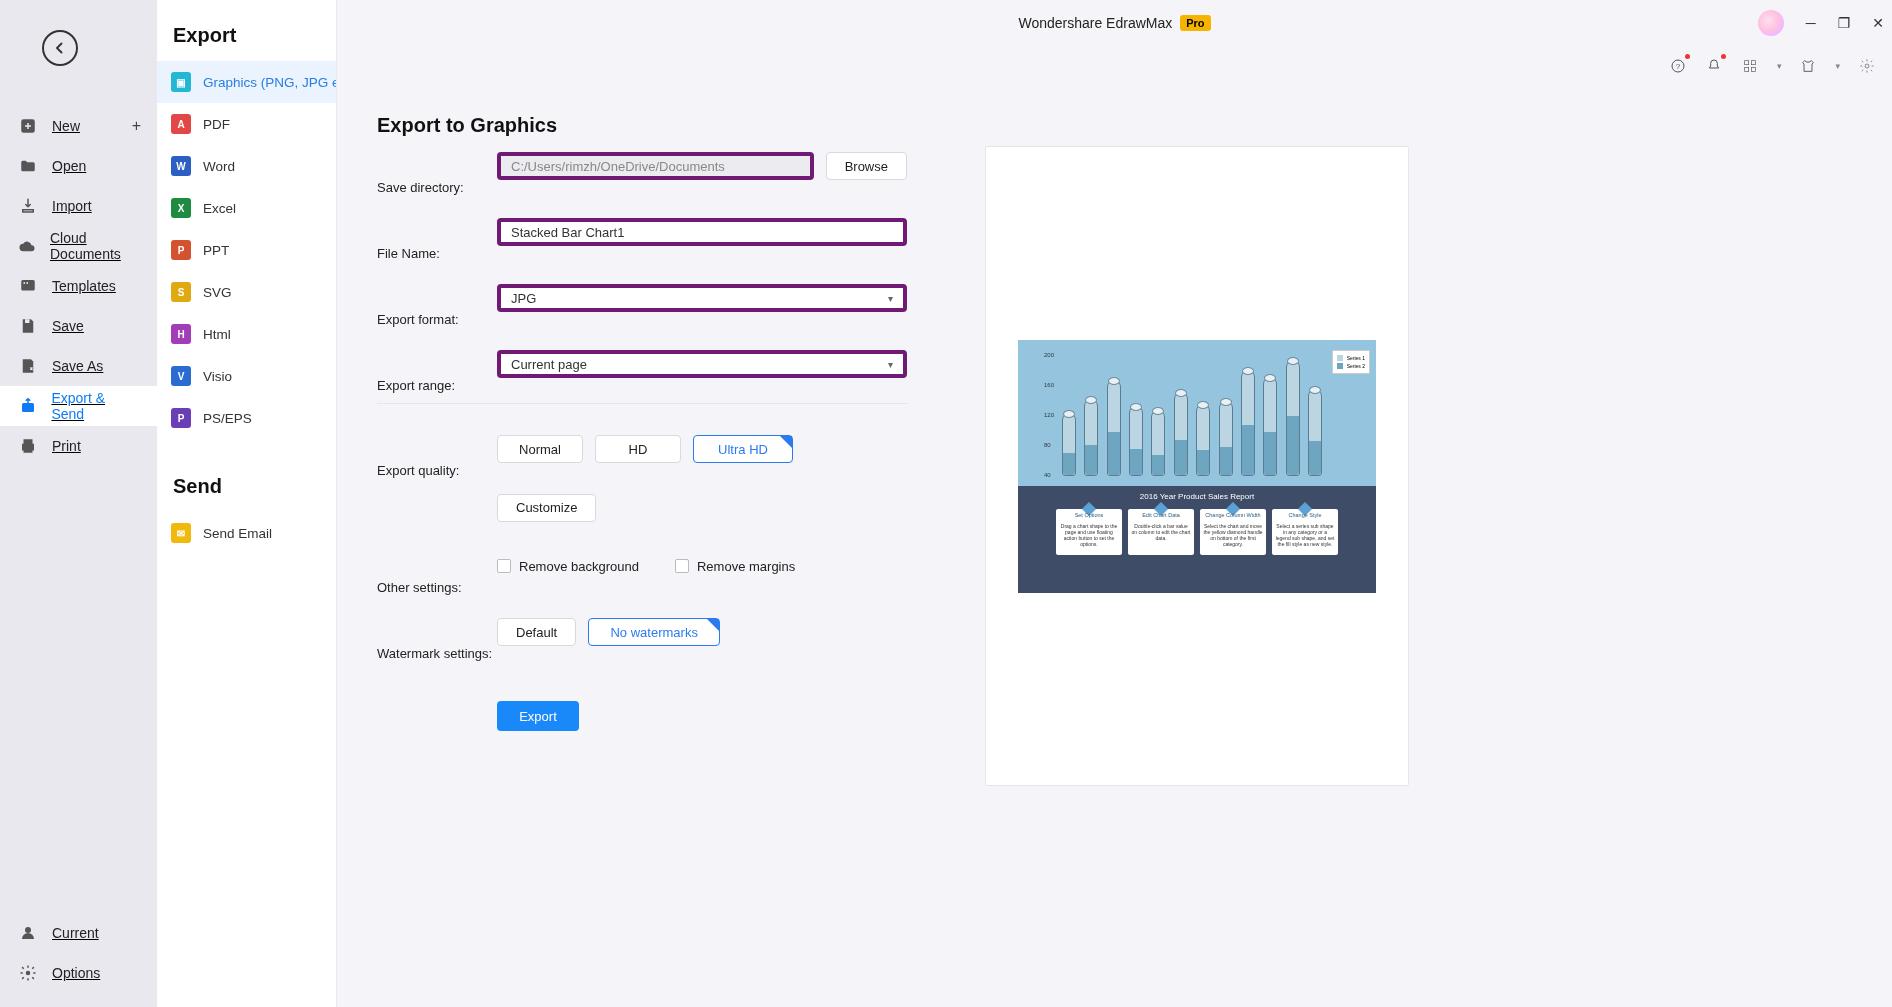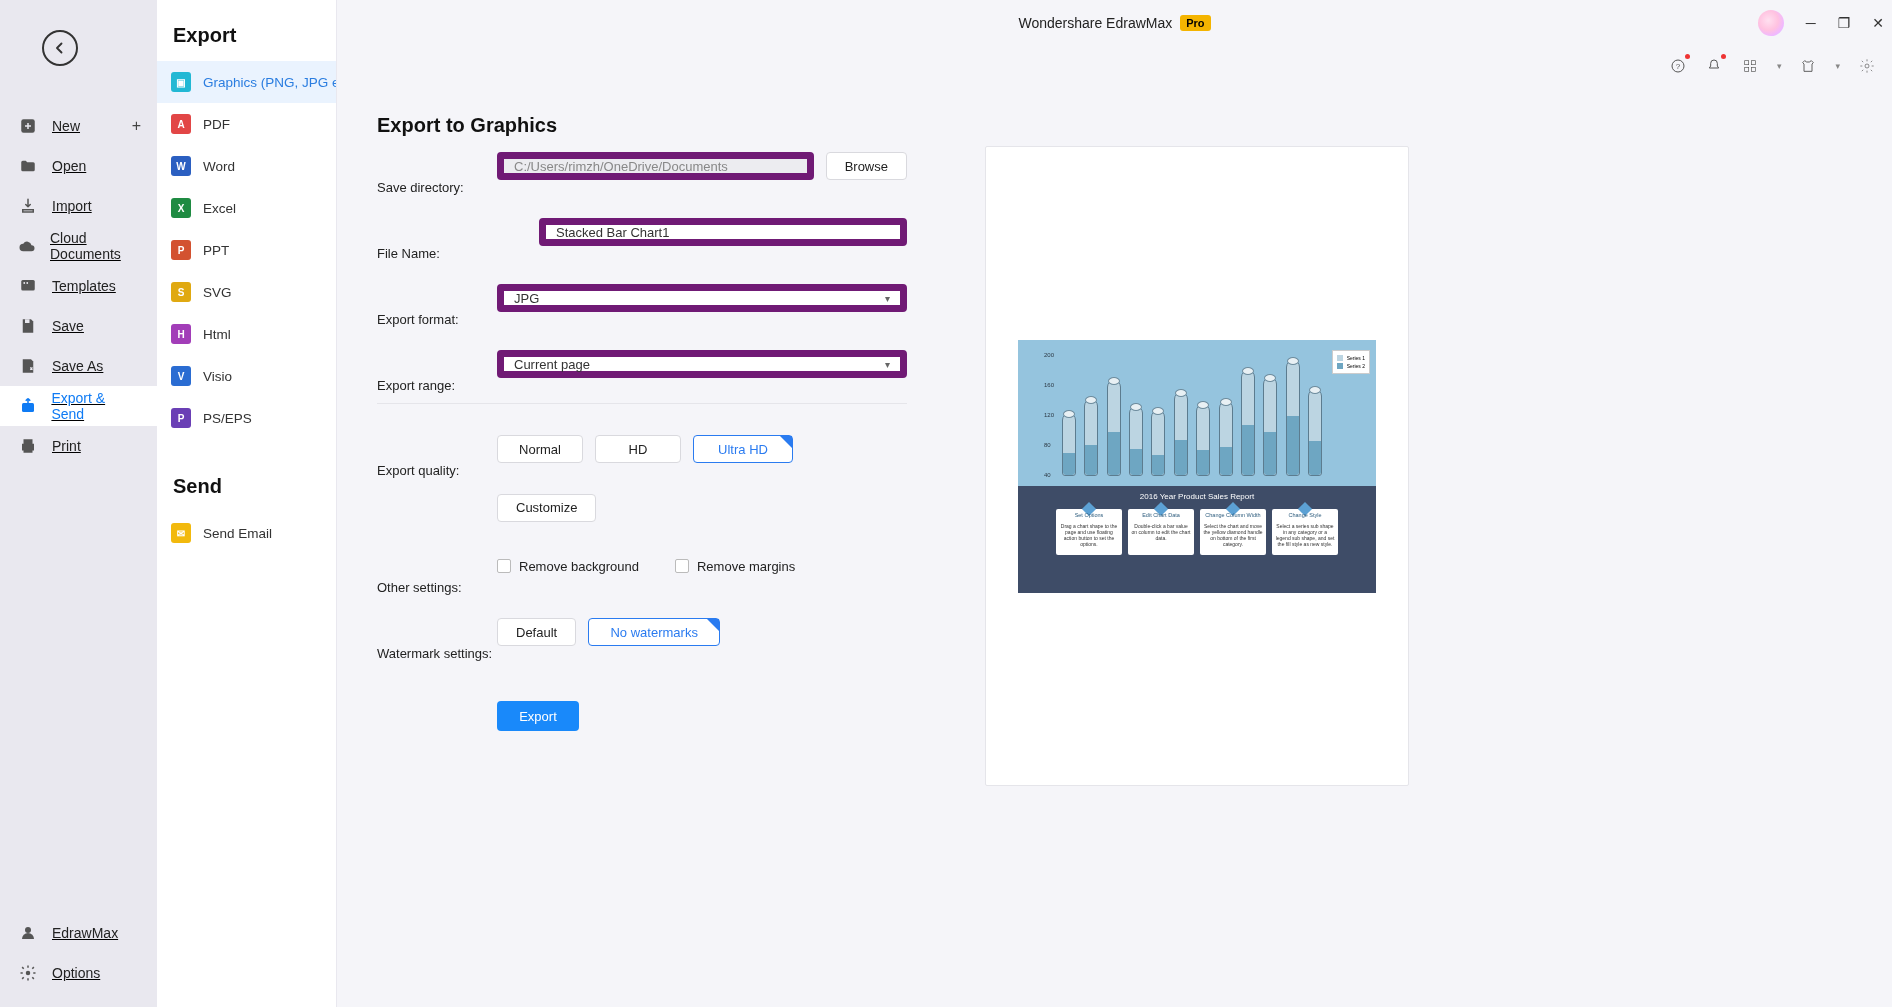--- a/index.html
+++ b/index.html
@@ -38,21 +38,21 @@
 .avatar { width: 26px; height: 26px; border-radius: 50%; background: radial-gradient(circle at 40% 40%, #ffe0f0 0%, #ffc2e0 45%, #f0b8ff 70%, #c5e0ff 100%); display:inline-block; }
 .toolbar2 { height: 40px; display: flex; align-items: center; justify-content: flex-end; gap: 18px; padding-right: 16px; color: #555; }
 .toolbar2 .tico { position: relative; width: 18px; height: 18px; display: flex; align-items: center; justify-content: center; cursor: pointer; }
 .tico .dot { position: absolute; top: -3px; right: -3px; width: 5px; height: 5px; background: #e33; border-radius: 50%; }
 .mainrow { flex: 1; display: flex; padding: 0 0 0 40px; }
 .form { width: 530px; padding-top: 28px; }
 .form h1 { font-size: 20px; font-weight: 700; color: #111; }
 .row { display: flex; align-items: center; min-height: 36px; margin-bottom: 8px; }
 .row .lbl { width: 120px; font-size: 13px; color: #222; margin-top: 43px; }
 .row .ctl { flex: 1; display: flex; gap: 12px; }
-.txt { height: 28px; background: #fff; border: 7px solid #701a75; border-radius: 4px; padding: 0 10px; font-size: 13px; color: #333; display: flex; align-items: center; }
+.txt { height: 28px; background: #fff; border: 4px solid #701a75; border-radius: 4px; padding: 0 10px; font-size: 13px; color: #333; display: flex; align-items: center; }
 .txt.ro { background: #ececf0; color: #888; }
 .txt.sel { justify-content: space-between; }
 .txt.sel::after { content: "▾"; font-size: 10px; color: #666; margin-left: 6px; }
 .btn { height: 28px; padding: 0 18px; background: #fff; border: 1px solid #d9d9de; border-radius: 4px; font-size: 13px; color: #222; display: inline-flex; align-items: center; justify-content: center; cursor: pointer; }
 .hr { border-top: 1px solid #e5e5ea; margin: 10px 0 16px; }
 .seg { display: flex; gap: 14px; }
 .seg .btn { min-width: 86px; position: relative; }
 .btn.sel { border-color: #2a7bf0; color: #2a7bf0; }
 .btn.sel::after { content: ""; position: absolute; top: 0; right: 0; width: 0; height: 0; border-top: 12px solid #2a7bf0; border-left: 12px solid transparent; }
 .chk { display: inline-flex; align-items: center; font-size: 13px; color: #222; margin-right: 24px; cursor: pointer; }
@@ -168,21 +168,21 @@
       </div>
     </div>
     <div class="spacer"></div>
     <div class="nav-item">
       <span class="ico">
           <svg width="18" height="18" viewBox="0 0 24 24">
             <circle cx="12" cy="8" r="4" fill="#555"></circle>
             <path d="M4 20a8 8 0 0116 0z" fill="#555"></path>
           </svg>
         </span>
-      <span>EdrawMax</span>
+      <span>Current</span>
     </div>
     <div class="nav-item" style="margin-bottom:14px;">
       <span class="ico">
           <svg width="18" height="18" viewBox="0 0 24 24">
             <circle cx="12" cy="12" r="3" fill="#555"></circle>
             <path d="M12 2v3M12 19v3M4.2 4.2l2.1 2.1M17.7 17.7l2.1 2.1M2 12h3M19 12h3M4.2 19.8l2.1-2.1M17.7 6.3l2.1-2.1" stroke="#555" stroke-width="2"></path>
           </svg>
         </span>
       <span>Options</span>
     </div>
@@ -287,21 +287,21 @@
         <div class="row">
           <div class="lbl">Save directory:</div>
           <div class="ctl">
             <div class="txt ro" style="flex:1">C:/Users/rimzh/OneDrive/Documents</div>
             <div class="btn">Browse</div>
           </div>
         </div>
         <div class="row">
           <div class="lbl">File Name:</div>
           <div class="ctl">
-              <input class="txt" style="flex: 1 1 0%; margin-left: 42px;" value="Stacked Bar Chart1">
+              <input class="txt" style="flex: 1 1 0%;" value="Stacked Bar Chart1">
             </div>
         </div>
         <div class="row">
           <div class="lbl">Export format:</div>
           <div class="ctl">
               <div class="txt sel" style="flex:1">
                 <span>JPG</span>
               </div>
             </div>
         </div>

